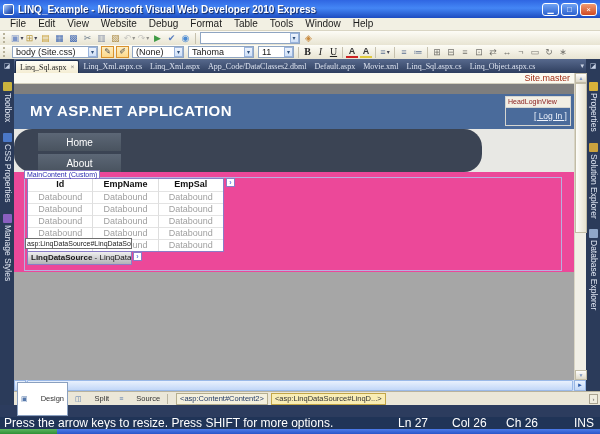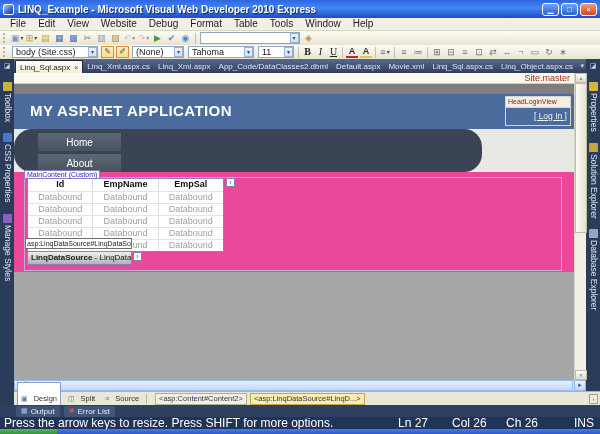--- a/index.html
+++ b/index.html
@@ -40,21 +40,21 @@
     border:1px solid #9ab4dc;color:#2e4f7c;font-size:6px;line-height:8px;text-align:center;}
   .tcombo .ca::after{content:"▾";}
   .toggle{width:13px;height:12px;margin:0 1px;background:linear-gradient(#ffeec0,#fcd98d);
     border:1px solid #d9922e;font-size:8px;line-height:10px;text-align:center;color:#555;}
   .fmt{width:13px;height:12px;font-size:10px;line-height:12px;text-align:center;color:#222;}
   .colorbtn{width:12px;height:11px;margin:0 1px;font-size:9px;font-weight:bold;line-height:9px;text-align:center;color:#333;}
 
   
   .tabstrip{position:absolute;left:0;top:59px;width:600px;height:14px;display:flex;align-items:flex-end;
     padding-left:15px;background:linear-gradient(#57698d,#2f3f5f);}
-  .tab{height:13px;display:flex;align-items:center;padding:0 4px;font-size:8px;color:#dde3f0;white-space:nowrap;}
+  .tab{height:13px;display:flex;align-items:center;padding:0 4px;font-size:8px;color:#dde3f0;white-space:nowrap;font-family:Liberation Serif, serif;}
   .tab.active{background:linear-gradient(#fffef6,#f4edd3);color:#1d1d1d;border:1px solid #1e2e4c;border-bottom:none;
     border-radius:2px 2px 0 0;}
   .tab-close{display:none;margin-left:4px;font-size:7px;color:#444;line-height:7px;}
   .tab-close::before{content:"×";}
   .tab.active .tab-close{display:inline;}
   .tab-overflow{position:absolute;right:16px;top:3px;color:#cdd5e6;font-size:7px;}
   .tab-overflow::after{content:"▾";}
 
   
   .strip{position:absolute;top:59px;width:14px;height:346px;background:#2b3b5a;display:flex;flex-direction:column;
@@ -115,21 +115,21 @@
   .hscroll{position:absolute;left:14px;top:380px;width:572px;height:11px;background:#cfdef6;display:flex;}
   .harrow{width:12px;height:11px;flex:none;background:linear-gradient(#eaf2fd,#c2d7f6);border:1px solid #98b6e4;
     color:#2b59a8;font-size:6px;line-height:9px;text-align:center;}
   .harrow.left::after{content:"◄";}
   .harrow.right::after{content:"►";}
   .hthumb{flex:1;margin:0 1px;background:linear-gradient(#e9f1fd,#c2d7f8);border:1px solid #9ab9e8;border-radius:1px;}
 
   
   .viewbar{position:absolute;left:14px;top:391px;width:586px;height:14px;background:#ebe7d8;
     border-top:1px solid #b7b29e;display:flex;align-items:center;padding-left:3px;gap:4px;}
-  .vb-btn{height:12px;display:flex;align-items:center;gap:6px;font-size:7.5px;color:#333;padding:16px 3px;white-space:nowrap;}
+  .vb-btn{height:12px;display:flex;align-items:center;gap:13px;font-size:7.5px;color:#333;padding:16px 3px;white-space:nowrap;}
   .vb-btn.active{background:#fff;border:1px solid #8aa0c0;}
   .vb-icon{font-size:7px;color:#5577aa;line-height:8px;}
   .vb-sep{width:1px;height:10px;background:#b9b4a0;}
   .tagnav{display:flex;gap:3px;margin-left:4px;}
   .tag{height:12px;line-height:10px;font-size:7.5px;color:#223a66;border:1px solid #b5ae8e;background:#f4f0dd;
     padding:0 3px;white-space:nowrap;}
   .tag.active{background:#f9edb4;border-color:#c2a648;color:#333;}
   .vb-more{margin-left:auto;margin-right:2px;width:9px;height:10px;border:1px solid #a8a290;background:#efecdf;
     color:#555;font-size:6px;line-height:8px;text-align:center;}
   .vb-more::after{content:"›";}
@@ -464,30 +464,20 @@
     </span>
     <span class="vb-sep"></span>
     <span class="tagnav">
 
     <span class="tag">&lt;asp:Content#Content2&gt;</span>
         <span class="tag active">&lt;asp:LinqDataSource#LinqD...&gt;</span>
       </span>
     <span class="vb-more"></span>
   </div>
 
-  <div class="paneltabs">
-    <span class="ptab">
-      <span class="pticon" style="color:#9fc0e8;">▦</span>
-      <span>Output</span>
-    </span>
-    <span class="ptab">
-      <span class="pticon" style="color:#e0513f;">✖</span>
-      <span>Error List</span>
-    </span>
-  </div>
 
   <div class="statusbar">
     <span>Press the arrow keys to resize. Press SHIFT for more options.</span>
     <span class="st-ln">Ln 27</span>
     <span class="st-col">Col 26</span>
     <span class="st-ch">Ch 26</span>
     <span class="st-ins">INS</span>
   </div>
 
   <div class="taskbar">

